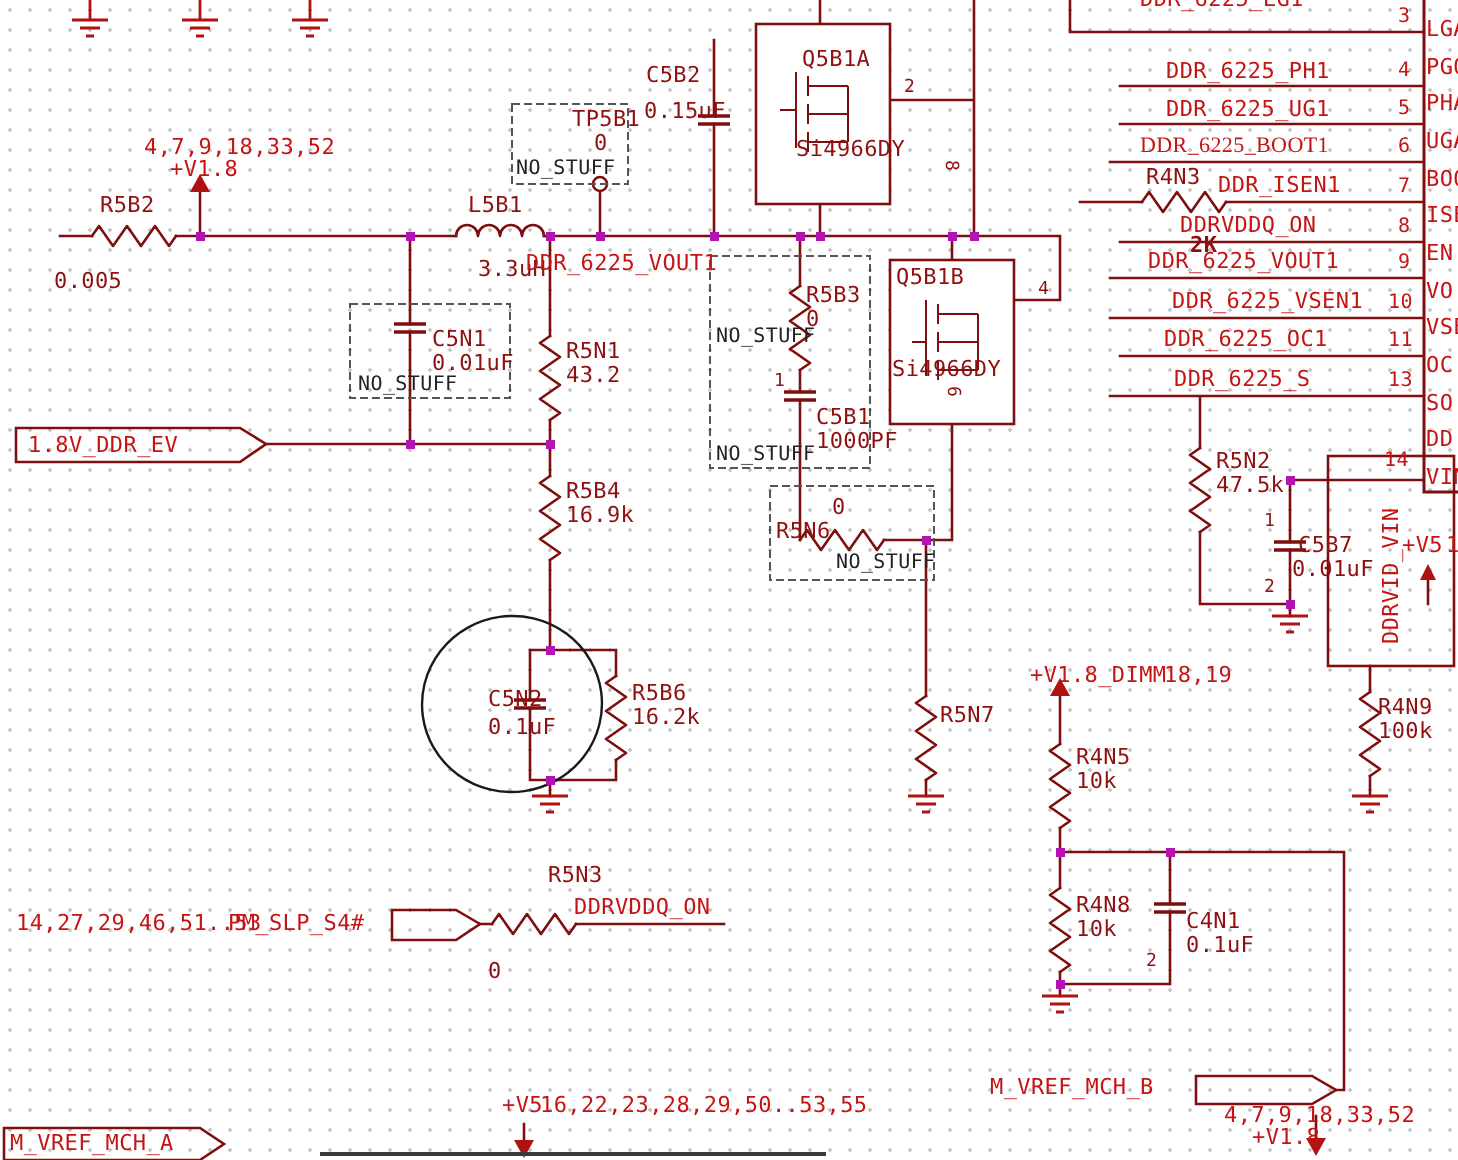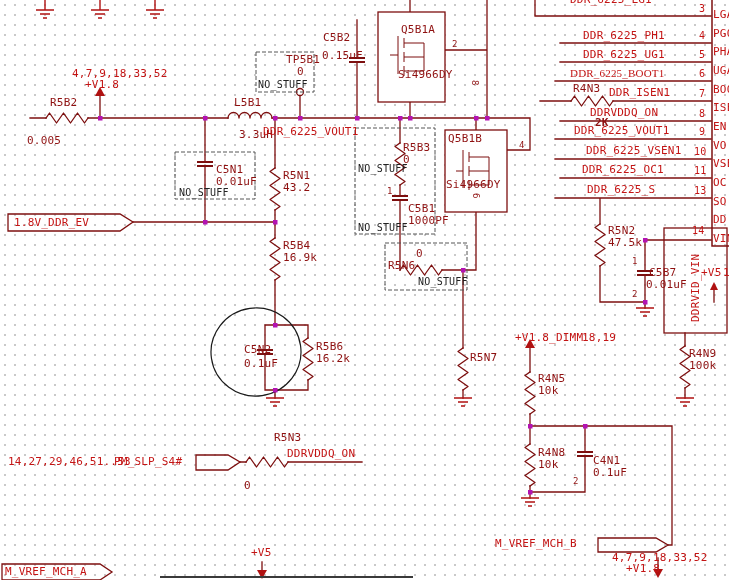--- a/index.html
+++ b/index.html
@@ -206,16 +206,17 @@
       <span class="lbl ref" style="left: 538px; top: 385px;">10k</span>
       <span class="lbl ref" style="left: 538px; top: 447px;">R4N8</span>
       <span class="lbl ref" style="left: 538px; top: 459px;">10k</span>
       <span class="lbl ref" style="left: 593px; top: 455px;">C4N1</span>
       <span class="lbl ref" style="left: 593px; top: 467px;">0.1uF</span>
       <span class="lbl pn" style="left: 573px; top: 477px;">2</span>
       <span class="lbl net" style="left: 495px; top: 538px;">M_VREF_MCH_B</span>
       <span class="lbl net" style="left: 612px; top: 552px;">4,7,9,18,33,52</span>
       <span class="lbl net" style="left: 626px; top: 563px;">+V1.8</span>
       <span class="lbl net" style="left: 251px; top: 547px;">+V5</span>
+      <span class="lbl net" style="left: 270px; top: 547px;">16,22,23,28,29,50..53,55</span>
       <span class="lbl net" style="left: 5px; top: 566px;">M_VREF_MCH_A</span>
     </div>
 
 </div>
 
 </body></html>

